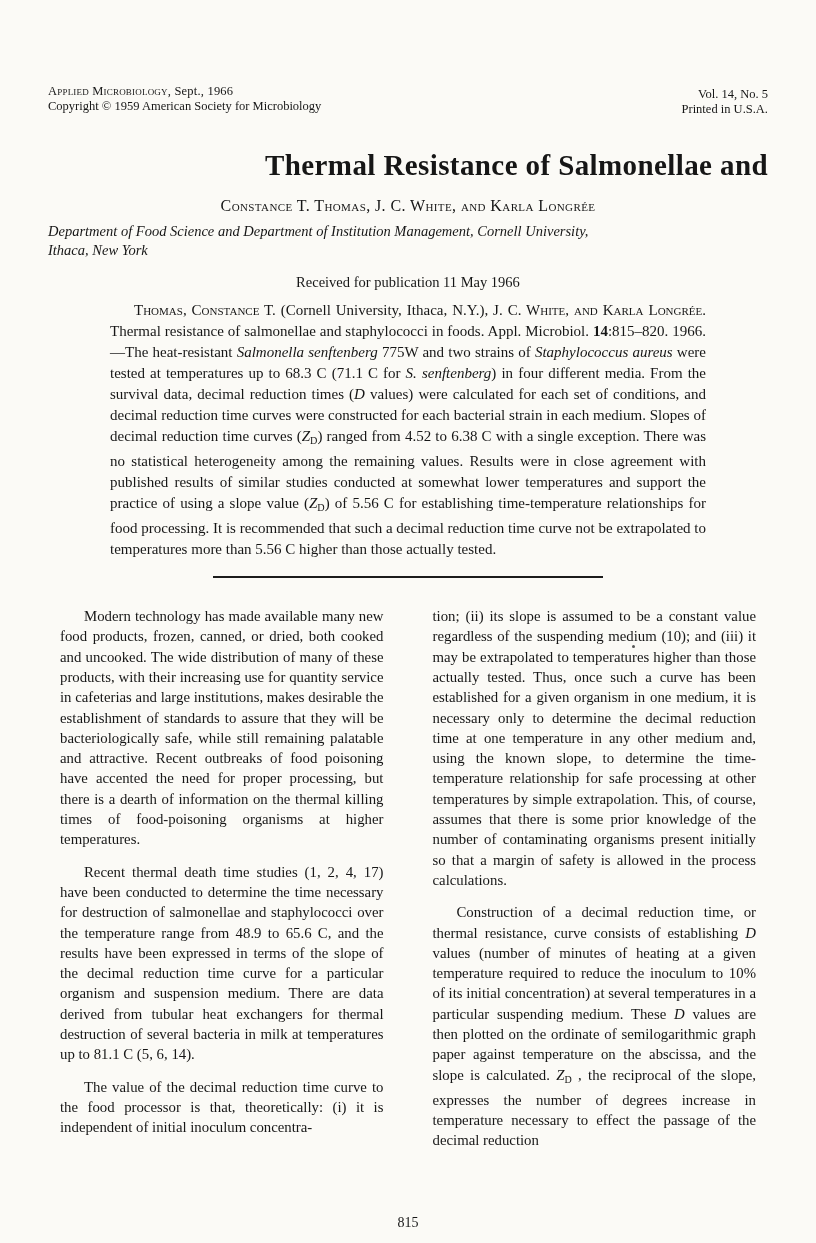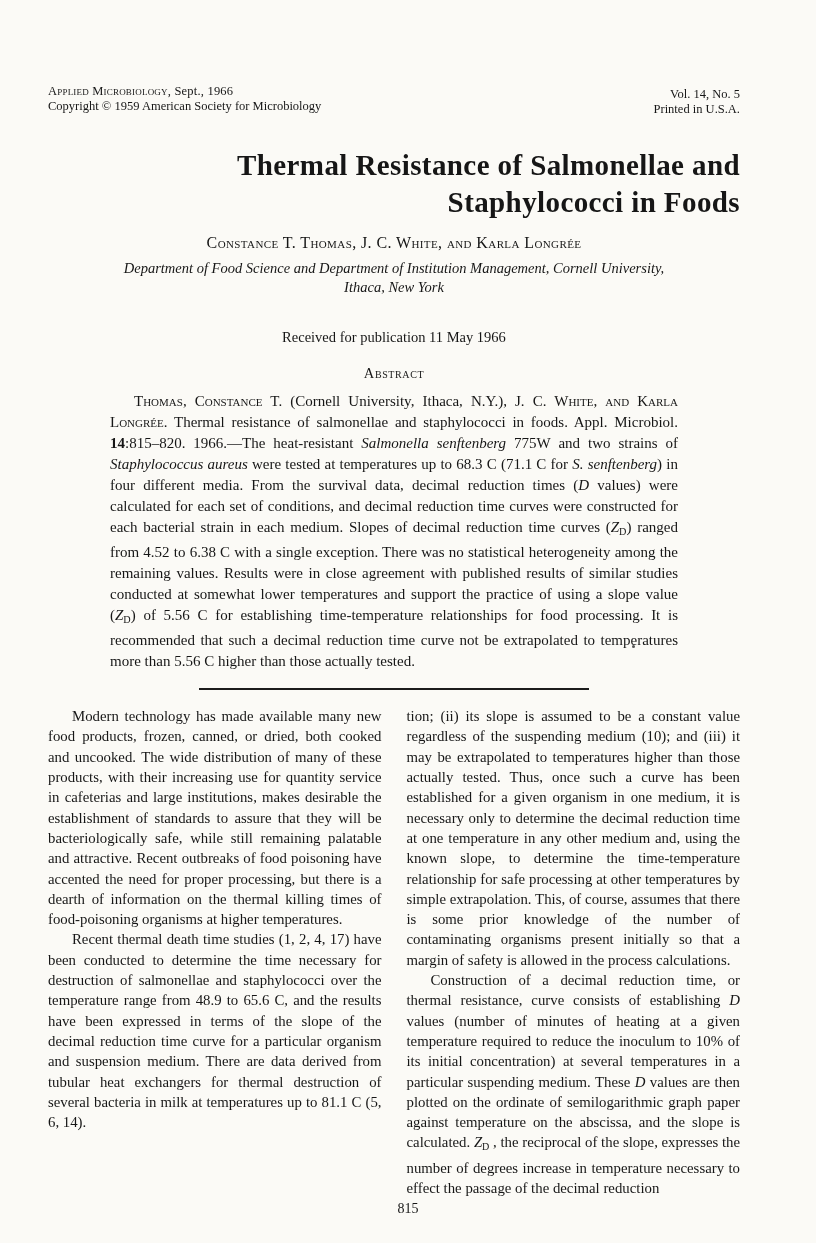--- a/index.html
+++ b/index.html
@@ -5,100 +5,99 @@
   * { margin: 0; padding: 0; box-sizing: border-box; }
   html, body { background: #fbfaf6; }
   .page {
     position: relative;
     width: 816px;
     height: 1243px;
     margin: 0 auto;
     background: #fbfaf6;
     color: #161616;
     font-family: "Liberation Serif", "DejaVu Serif", serif;
-    padding: 84px 76px 0 48px;
+    padding: 84px 48px 0 48px;
     overflow: hidden;
   }
   
   .header { display: flex; justify-content: space-between; font-size: 12.5px; line-height: 1.2; }
   .header-left .journal-line { letter-spacing: 0.2px; }
   .header-right { text-align: right; margin-top: 3px; }
   .printed { }
   
   .title { text-align: right; font-weight: bold; font-size: 29px; line-height: 1.28; margin-top: 30px; letter-spacing: 0.4px; }
   .title span { display: block; }
   .authors { text-align: center; font-size: 16px; margin-top: 13px; letter-spacing: 0.4px; }
-  .affiliation { text-align: center; font-style: italic; font-size: 14.5px; line-height: 1.32; margin-top: 7px; }
-  .received { text-align: center; font-size: 14.5px; margin-top: 32px; }
+  .affiliation { text-align: left; font-style: italic; font-size: 14.5px; line-height: 1.32; margin-top: 7px; }
+  .received { text-align: center; font-size: 14.5px; margin-top: 14px; }
   
   .abstract-heading { text-align: center; font-size: 14.5px; margin-top: 19px; letter-spacing: 0.6px; }
   .abstract-body {
     margin: 9px 62px 4px 62px;
     font-size: 15px;
     line-height: 21px;
     text-align: justify;
     text-indent: 24px;
   }
   
   .divider { width: 390px; height: 2px; background: #1c1c1c; margin: 16px auto 0 auto; }
   .stray-mark { position: absolute; left: 632px; top: 645px; width: 3px; height: 3px; border-radius: 50%; background: #555; }
   
   .columns { display: flex; gap: 25px; margin-top: 16px; }
   .col { flex: 1; font-size: 14.8px; line-height: 20.3px; text-align: justify; }
-  .para { margin: 0; font-family: Liberation Serif, serif; }
+  .para { margin: 12px; font-family: Liberation Serif, serif; }
   .para.indent { text-indent: 24px; }
   
   .run-i { font-style: italic; }
   .run-b { font-weight: bold; }
   .run-sc { font-variant: small-caps; }
   .run-sub { font-size: 0.68em; vertical-align: -0.28em; }
   
-  .page-number { position: absolute; left: 0; right: 0; bottom: 26px; text-align: center; font-size: 14px; }
+  .page-number { position: absolute; left: 0; right: 0; bottom: 12px; text-align: center; font-size: 14px; }
 </style>
 </head>
 <body>
 
 <div class="page">
 
   <div class="header">
     <div class="header-left">
       <div class="journal-line"><span class="run-sc">Applied Microbiology</span><span>, Sept., 1966</span></div>
       <div class="copyright-line">Copyright © 1959  American Society for Microbiology</div>
     </div>
     <div class="header-right">
       <div>Vol. 14, No. 5</div>
       <div class="printed">Printed in U.S.A.</div>
     </div>
   </div>
 
   <h1 class="title">
     <span>Thermal Resistance of Salmonellae and</span>
-    <span>Staphylococci in Foods</span>
   </h1>
 
   <div class="authors"><span class="run-sc">Constance T. Thomas, J. C. White, and Karla Longrée</span></div>
 
   <div class="affiliation">
     <div>Department of Food Science and Department of Institution Management, Cornell University,</div>
     <div>Ithaca, New York</div>
   </div>
 
   <div class="received">Received for publication 11 May 1966</div>
 
-  <div class="abstract-heading"><span class="run-sc">Abstract</span></div>
 
   <p class="abstract-body"><span class="run-sc">Thomas, Constance T.</span><span> (Cornell University, Ithaca, N.Y.), </span><span class="run-sc">J. C. White, and Karla Longrée</span><span>. Thermal resistance of salmonellae and staphylococci in foods. Appl. Microbiol. </span><span class="run-b">14</span><span>:815–820. 1966.—The heat-resistant </span><span class="run-i">Salmonella senftenberg</span><span> 775W and two strains of </span><span class="run-i">Staphylococcus aureus</span><span> were tested at temperatures up to 68.3 C (71.1 C for </span><span class="run-i">S. senftenberg</span><span>) in four different media. From the survival data, decimal reduction times (</span><span class="run-i">D</span><span> values) were calculated for each set of conditions, and decimal reduction time curves were constructed for each bacterial strain in each medium. Slopes of decimal reduction time curves (</span><span class="run-i">Z</span><span class="run-sub">D</span><span>) ranged from 4.52 to 6.38 C with a single exception. There was no statistical heterogeneity among the remaining values. Results were in close agreement with published results of similar studies conducted at somewhat lower temperatures and support the practice of using a slope value (</span><span class="run-i">Z</span><span class="run-sub">D</span><span>) of 5.56 C for establishing time-temperature relationships for food processing. It is recommended that such a decimal reduction time curve not be extrapolated to temperatures more than 5.56 C higher than those actually tested.</span></p>
 
   <div class="divider"></div>
   <div class="stray-mark"></div>
 
   <div class="columns">
     <div class="col">
       <p class="para indent"><span>Modern technology has made available many new food products, frozen, canned, or dried, both cooked and uncooked. The wide distribution of many of these products, with their increasing use for quantity service in cafeterias and large institutions, makes desirable the establishment of standards to assure that they will be bacteriologically safe, while still remaining palatable and attractive. Recent outbreaks of food poisoning have accented the need for proper processing, but there is a dearth of information on the thermal killing times of food-poisoning organisms at higher temperatures.</span></p>
       <p class="para indent"><span>Recent thermal death time studies (1, 2, 4, 17) have been conducted to determine the time necessary for destruction of salmonellae and staphylococci over the temperature range from 48.9 to 65.6 C, and the results have been expressed in terms of the slope of the decimal reduction time curve for a particular organism and suspension medium. There are data derived from tubular heat exchangers for thermal destruction of several bacteria in milk at temperatures up to 81.1 C (5, 6, 14).</span></p>
+      <p class="para indent"><span>The value of the decimal reduction time curve to the food processor is that, theoretically: (i) it is independent of initial inoculum concentra-</span></p>
     </div>
     <div class="col">
       <p class="para"><span>tion; (ii) its slope is assumed to be a constant value regardless of the suspending medium (10); and (iii) it may be extrapolated to temperatures higher than those actually tested. Thus, once such a curve has been established for a given organism in one medium, it is necessary only to determine the decimal reduction time at one temperature in any other medium and, using the known slope, to determine the time-temperature relationship for safe processing at other temperatures by simple extrapolation. This, of course, assumes that there is some prior knowledge of the number of contaminating organisms present initially so that a margin of safety is allowed in the process calculations.</span></p>
       <p class="para indent"><span>Construction of a decimal reduction time, or thermal resistance, curve consists of establishing </span><span class="run-i">D</span><span> values (number of minutes of heating at a given temperature required to reduce the inoculum to 10% of its initial concentration) at several temperatures in a particular suspending medium. These </span><span class="run-i">D</span><span> values are then plotted on the ordinate of semilogarithmic graph paper against temperature on the abscissa, and the slope is calculated. </span><span class="run-i">Z</span><span class="run-sub">D</span><span> , the reciprocal of the slope, expresses the number of degrees increase in temperature necessary to effect the passage of the decimal reduction</span></p>
     </div>
   </div>
 
   <div class="page-number">815</div>
 
 </div>

